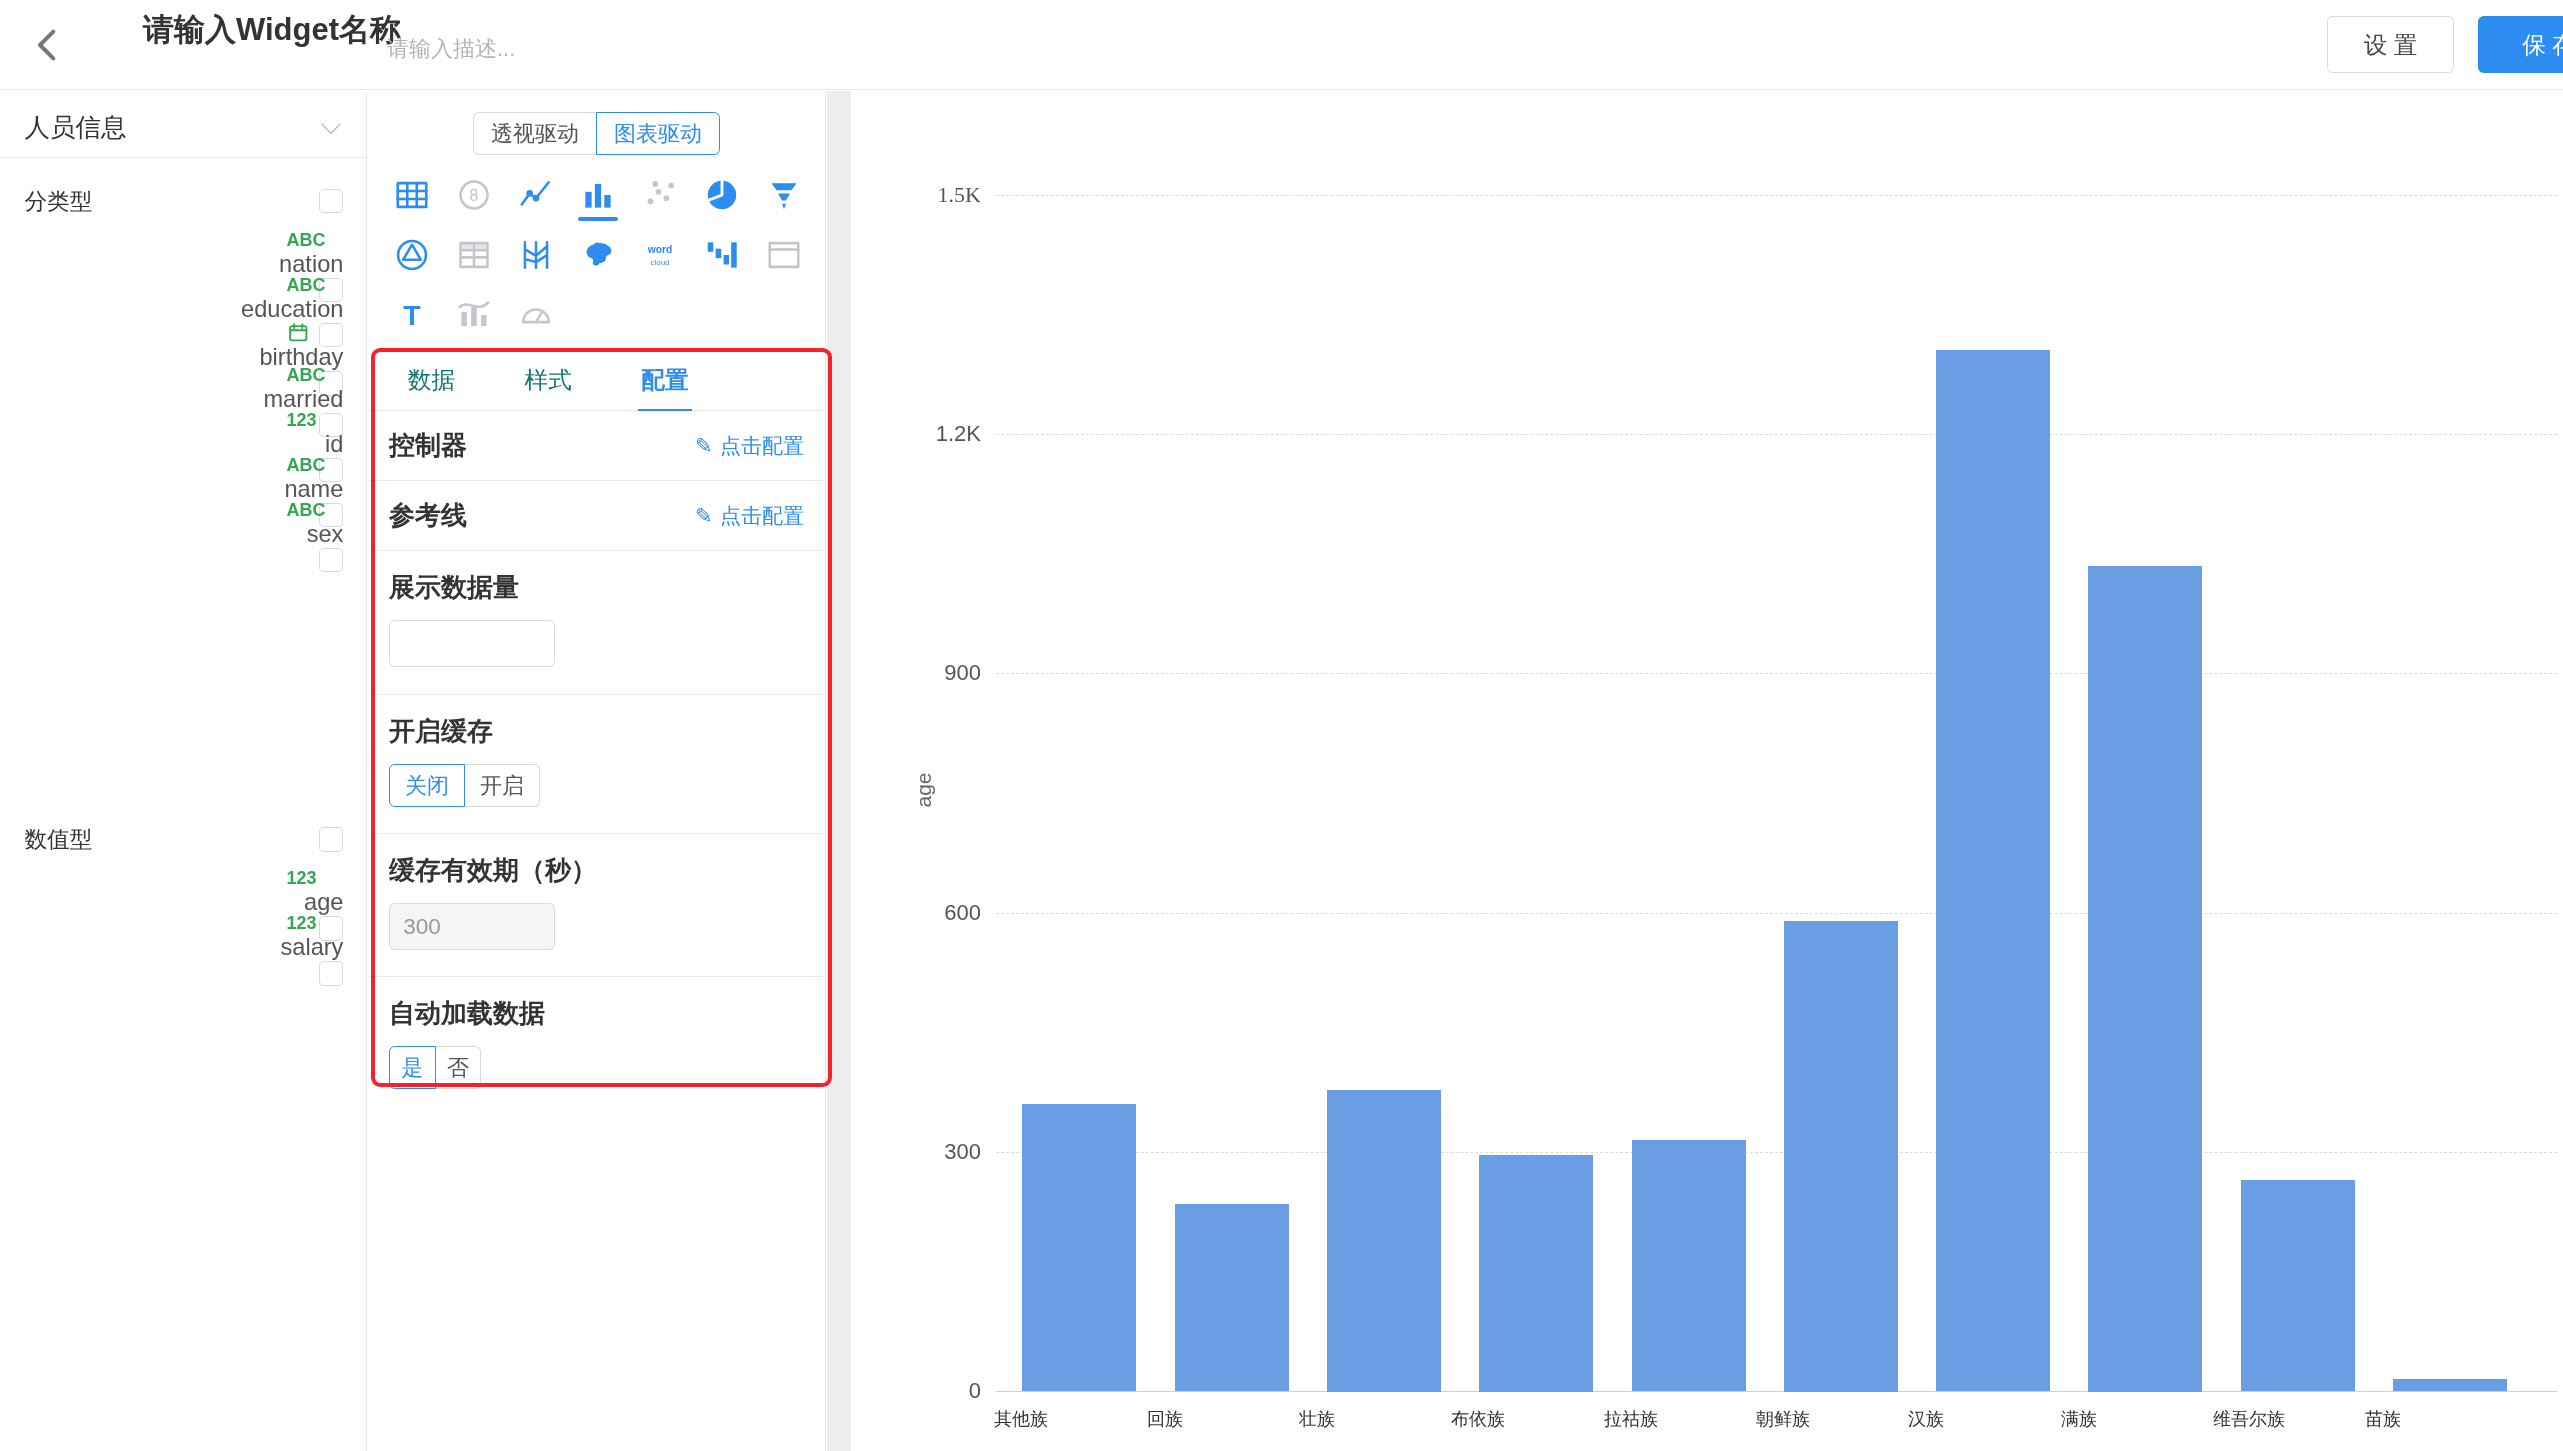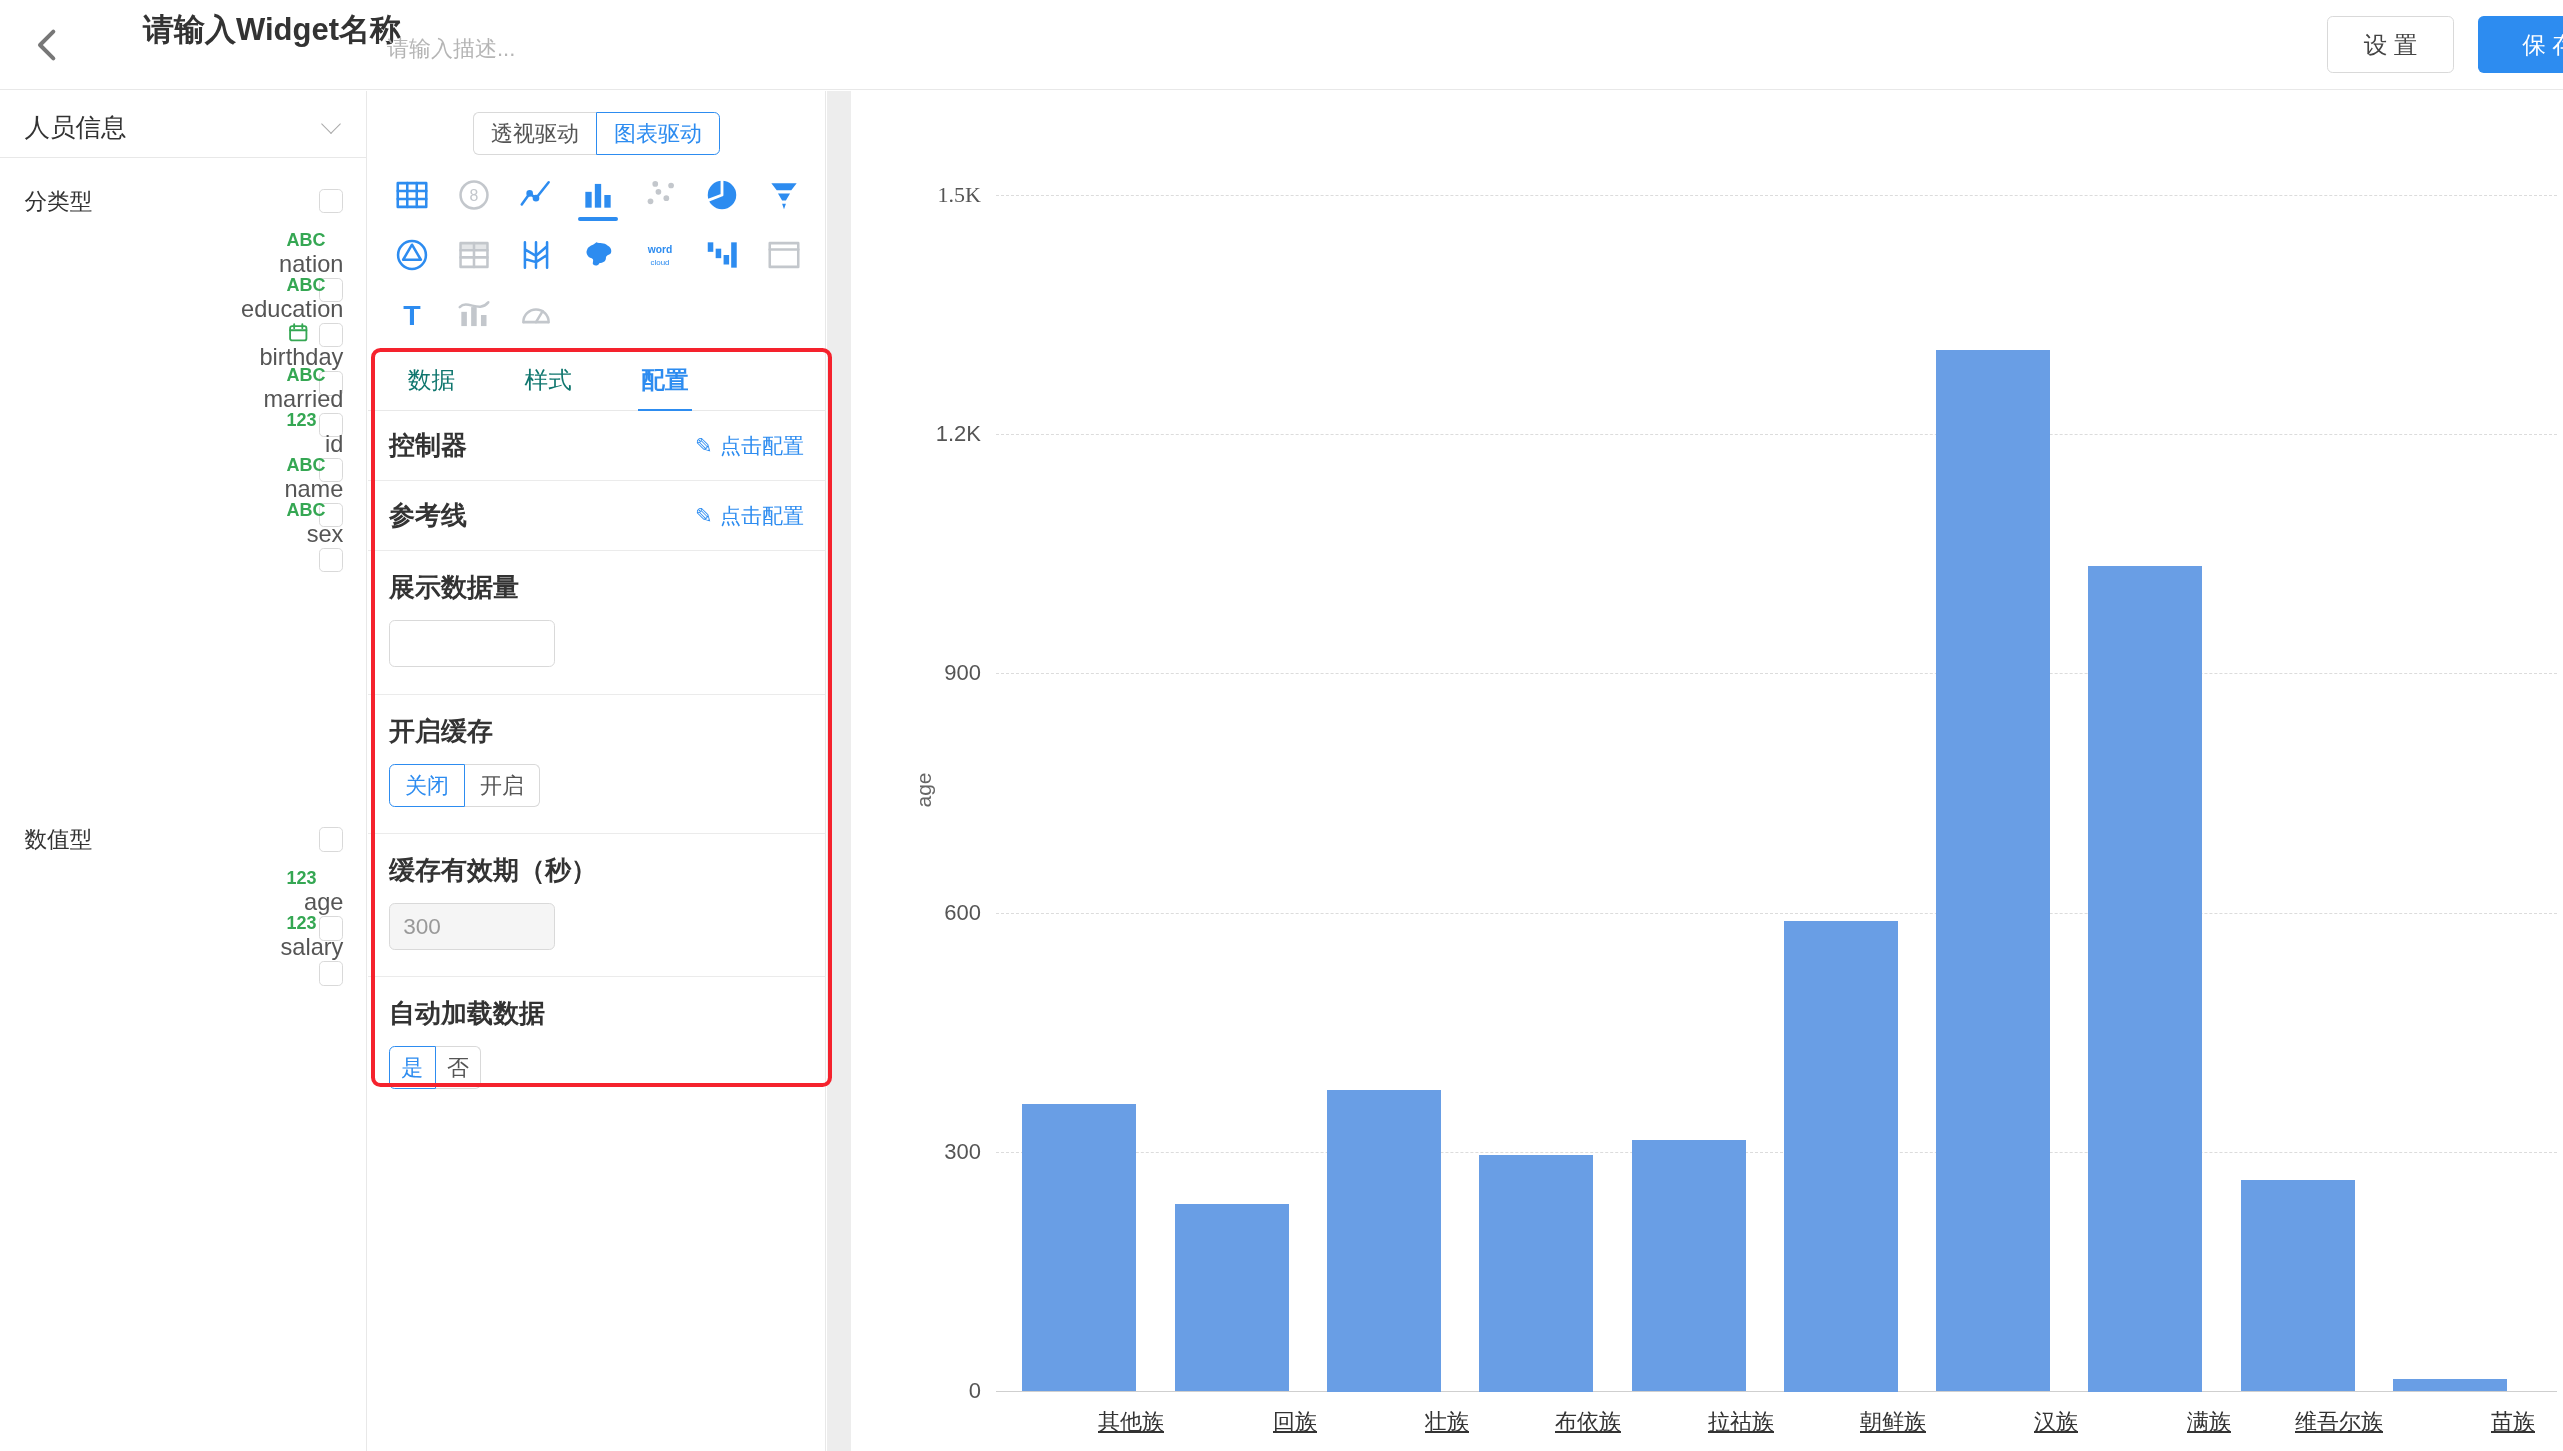--- a/index.html
+++ b/index.html
@@ -82,21 +82,21 @@
   .gutter { position:absolute; left:827px; top:91px; width:24.5px; bottom:0; background:#ededed; }
 
   
   .chart-card { position:absolute; left:851px; top:91px; right:0; bottom:0; background:#fff;
     overflow:hidden; }
   .y-axis-title { position:absolute; left:40px; top:687px; width:66px; text-align:center;
     font-size:21px; color:#666; transform:rotate(-90deg); }
   .gridline { position:absolute; left:145px; width:1561px; height:0; border-top:1.9px dashed #dcdcdc; }
   .baseline { position:absolute; left:145px; width:1561px; height:0; border-top:1.9px solid #cfcfcf; }
   .ytick { position:absolute; left:0; width:130px; text-align:right; font-size:22px; color:#555; }
-  .xtick { position:absolute; width:170px; text-align:right; font-size:22px; color:#333;text-decoration:underline; }
+  .xtick { position:absolute; width:170px; text-align:left; font-size:18px; color:#333; }
   .bar { position:absolute; }
 </style>
 </head>
 <body>
 
 <div class="header">
   <div class="back-button">
     <svg width="32" height="38" viewBox="0 0 24 28" fill="none" stroke="#777" stroke-width="3" stroke-linecap="round" stroke-linejoin="round">
         <path d="M16 4 L6 14 L16 24"></path>
       </svg>

